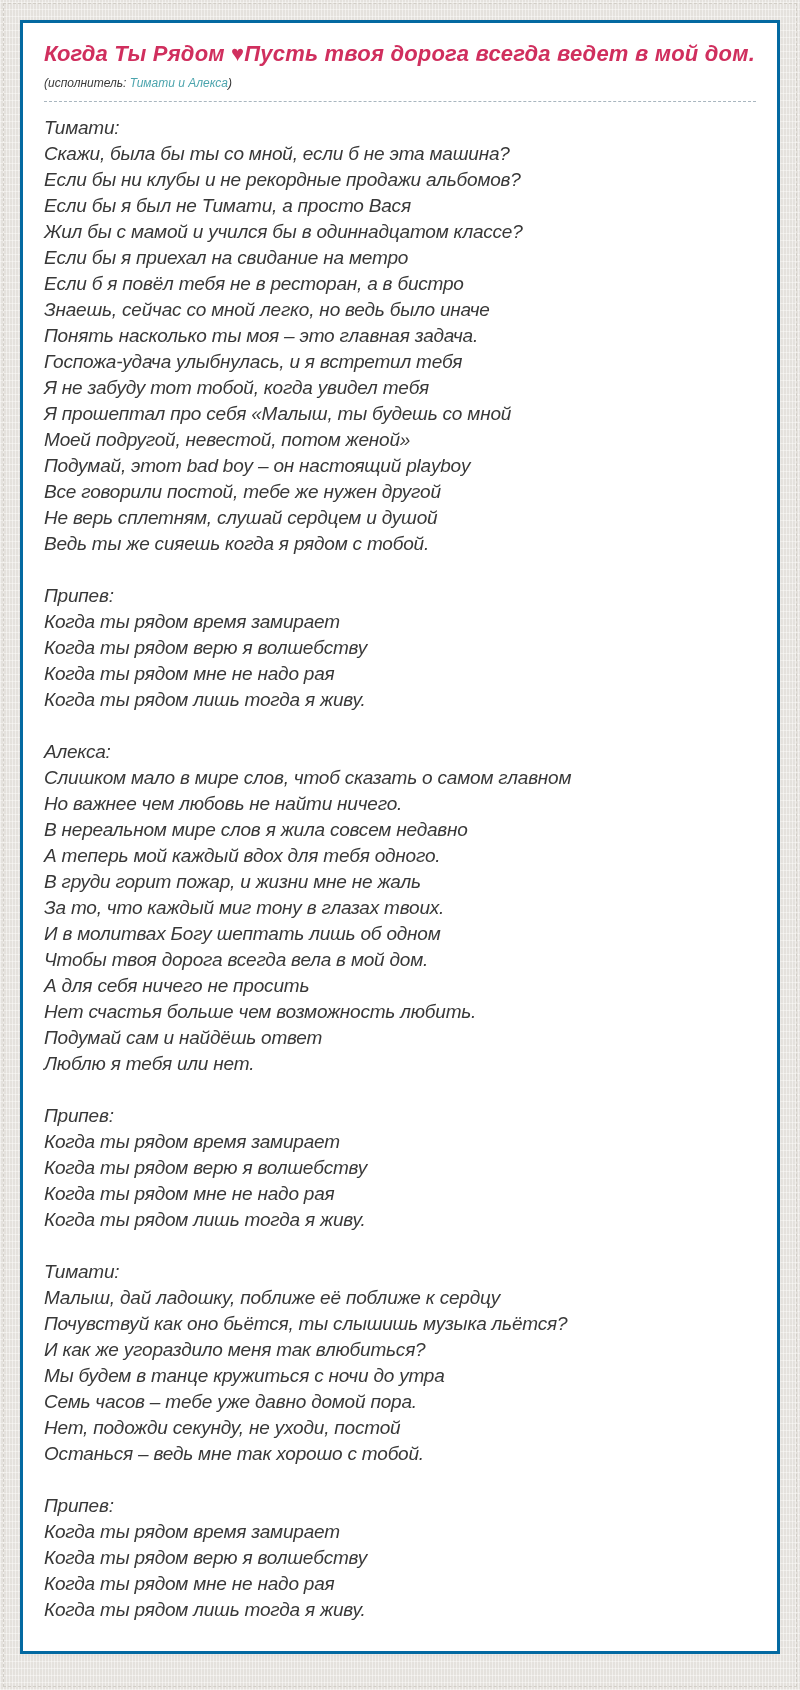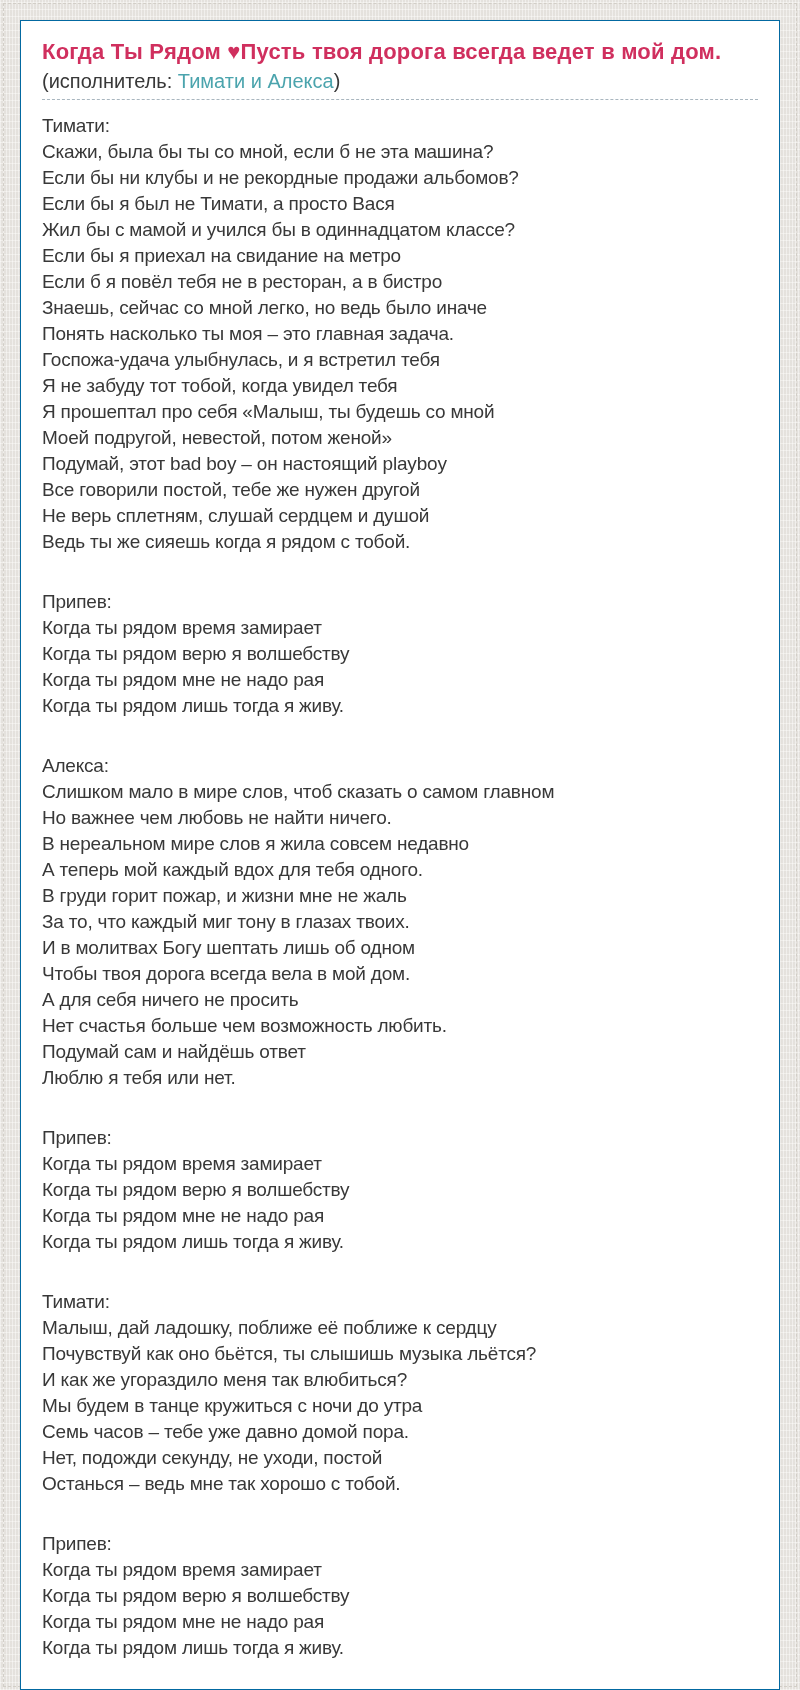--- a/index.html
+++ b/index.html
@@ -25,52 +25,53 @@
   .page-frame{
     position:absolute;inset:3px;
     border:1px dashed #d2cec7;
     pointer-events:none;
   }
   .card{
     position:relative;
     width:760px;
     margin:20px auto 0;
     background:var(--card-bg);
-    border:1px solid #0369a1;
+    border:3px solid #0369a1;
     box-shadow:0 1px 2px rgba(0,0,0,0.06);
     padding:17px 21px 28px;
+    font-style:italic;
   }
   .title{
     font-size:22px;
     line-height:28px;
     font-weight:bold;
     color:var(--title-color);
     margin-bottom:4px;
     letter-spacing:0.2px;
   }
   .artist-row{
-    font-size:20px;
+    font-size:12px;
     line-height:22px;
     color:var(--text-color);
     padding-bottom:7px;
     border-bottom:1px dashed var(--divider-color);
   }
   .artist-row a{
     color:var(--link-color);
     text-decoration:none;
     cursor:pointer;
   }
   .lyrics{
     margin-top:13px;
     font-size:19px;
     line-height:26px;
     color:var(--text-color);
     letter-spacing:-0.2px;
   }
-  .block + .block{margin-top:34px;}
+  .block + .block{margin-top:26px;}
   .line{min-height:26px;white-space:pre-wrap;}
 </style>
 </head>
 <body>
 
 <div class="page-frame"></div>
 
 <div class="card">
   <h1 class="title">Когда Ты Рядом ♥Пусть твоя дорога всегда ведет в мой дом.</h1>
 

